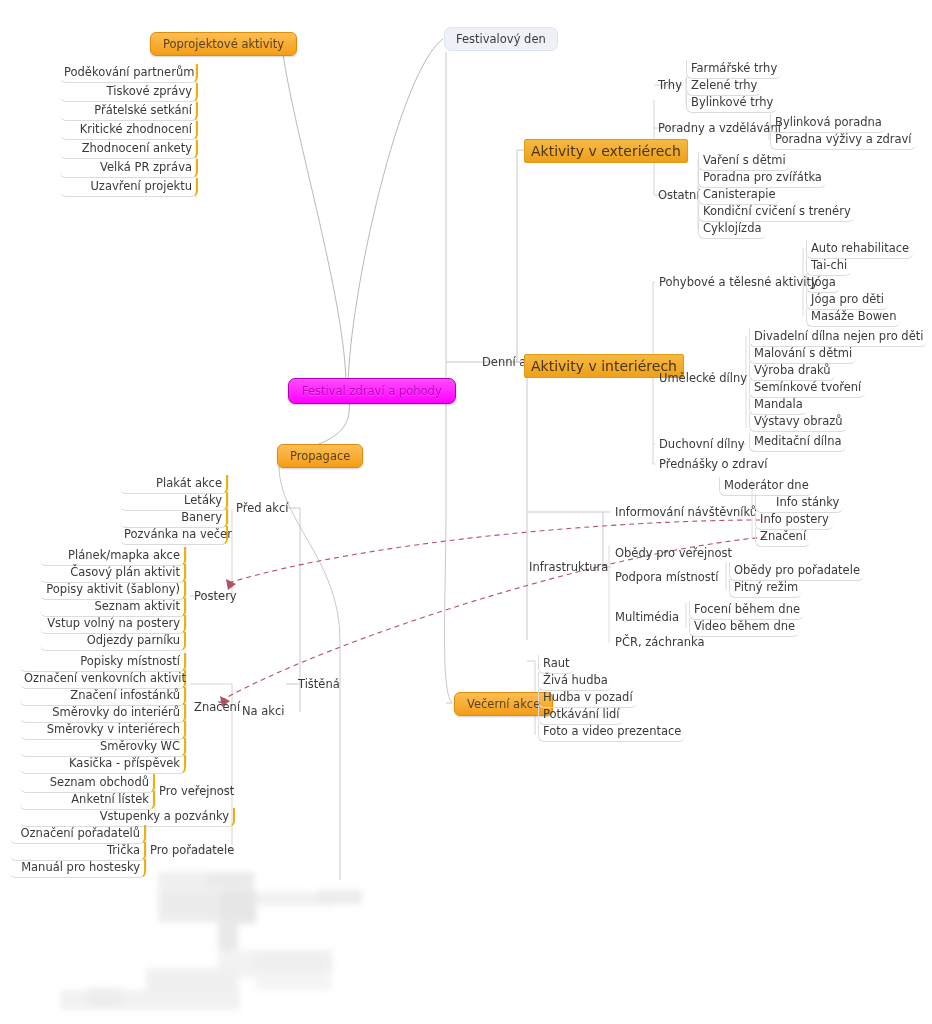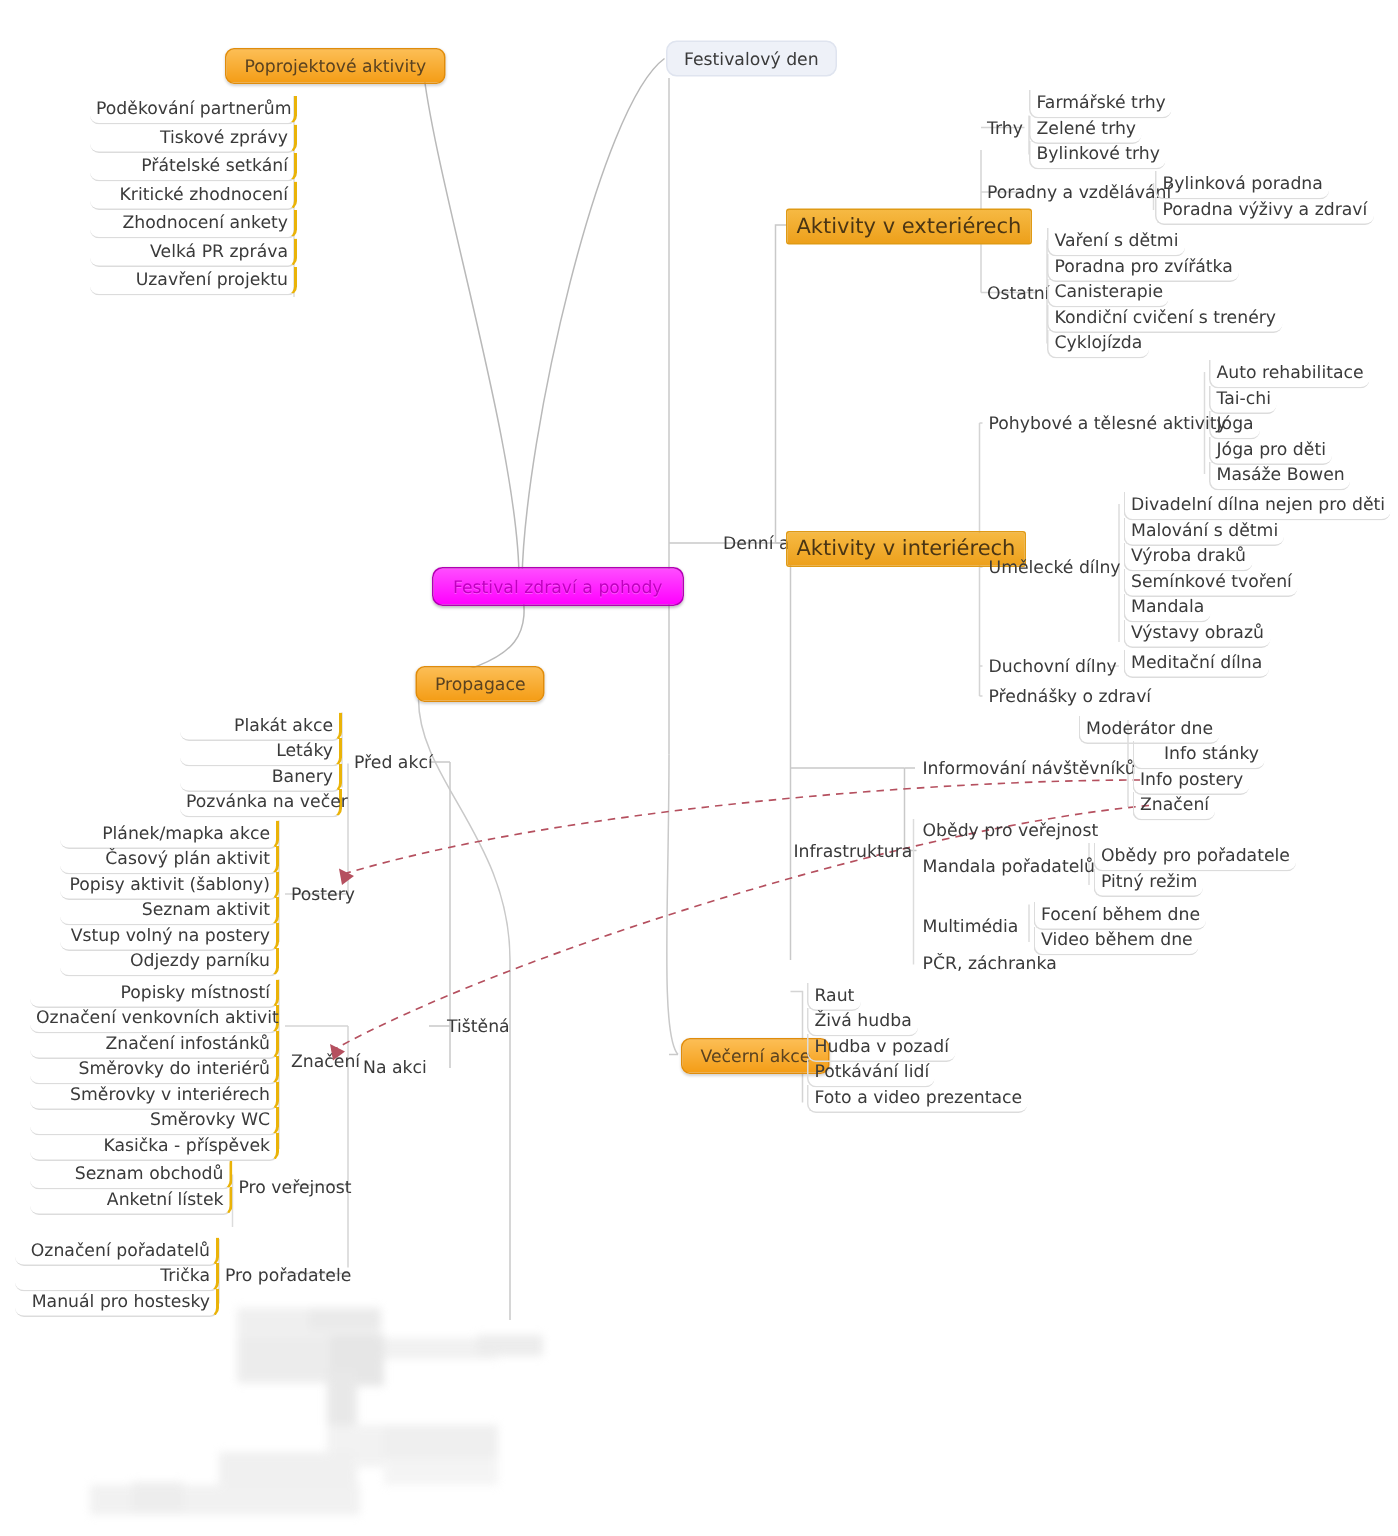--- a/index.html
+++ b/index.html
@@ -197,21 +197,21 @@
 
   <div class="node plain" style="left:611px;top:504px;">Informování návštěvníků</div>
   <div class="node leaf r" style="left:719px;top:477px;">Moderátor dne</div>
   <div class="node leaf r" style="left:755px;top:494px;padding-left:20px;">Info stánky</div>
   <div class="node leaf r" style="left:755px;top:511px;">Info postery</div>
   <div class="node leaf r" style="left:755px;top:528px;">Značení</div>
 
   <div class="node plain" style="left:525px;top:559px;">Infrastruktura</div>
   <div class="node plain" style="left:611px;top:545px;">Obědy pro veřejnost</div>
 
-  <div class="node plain" style="left:611px;top:569px;">Mandala pořadatelů</div>
+  <div class="node plain" style="left:611px;top:569px;">Podpora místností</div>
   <div class="node leaf r" style="left:729px;top:562px;">Obědy pro pořadatele</div>
   <div class="node leaf r" style="left:729px;top:579px;">Pitný režim</div>
 
   <div class="node plain" style="left:611px;top:609px;">Multimédia</div>
   <div class="node leaf r" style="left:689px;top:601px;">Focení během dne</div>
   <div class="node leaf r" style="left:689px;top:618px;">Video během dne</div>
 
   <div class="node plain" style="left:611px;top:634px;">PČR, záchranka</div>
 
   <div class="orange" style="left:454px;top:692px;">Večerní akce</div>
@@ -245,20 +245,21 @@
   <div class="node leaf l ra" style="left:20px;top:670px;width:166px;">Označení venkovních aktivit</div>
   <div class="node leaf l ra" style="left:20px;top:687px;width:166px;">Značení infostánků</div>
   <div class="node leaf l ra" style="left:20px;top:704px;width:166px;">Směrovky do interiérů</div>
   <div class="node leaf l ra" style="left:20px;top:721px;width:166px;">Směrovky v interiérech</div>
   <div class="node leaf l ra" style="left:20px;top:738px;width:166px;">Směrovky WC</div>
   <div class="node leaf l ra" style="left:20px;top:755px;width:166px;">Kasička - příspěvek</div>
 
   <div class="node plain" style="left:155px;top:783px;">Pro veřejnost</div>
   <div class="node leaf l ra" style="left:20px;top:774px;width:135px;">Seznam obchodů</div>
   <div class="node leaf l ra" style="left:20px;top:791px;width:135px;">Anketní lístek</div>
+  <div class="node leaf l ra" style="left:20px;top:808px;width:215px;">Vstupenky a pozvánky</div>
 
   <div class="node plain" style="left:146px;top:842px;">Pro pořadatele</div>
   <div class="node leaf l ra" style="left:10px;top:825px;width:136px;">Označení pořadatelů</div>
   <div class="node leaf l ra" style="left:10px;top:842px;width:136px;">Trička</div>
   <div class="node leaf l ra" style="left:10px;top:859px;width:136px;">Manuál pro hostesky</div>
 
   <div id="watermark">
     <div style="left:98px;top:0px;width:96px;height:26px;"></div>
     <div style="left:146px;top:0px;width:48px;height:14px;background:#d9d9d9;"></div>
     <div style="left:98px;top:20px;width:96px;height:30px;background:#dedede;"></div>

